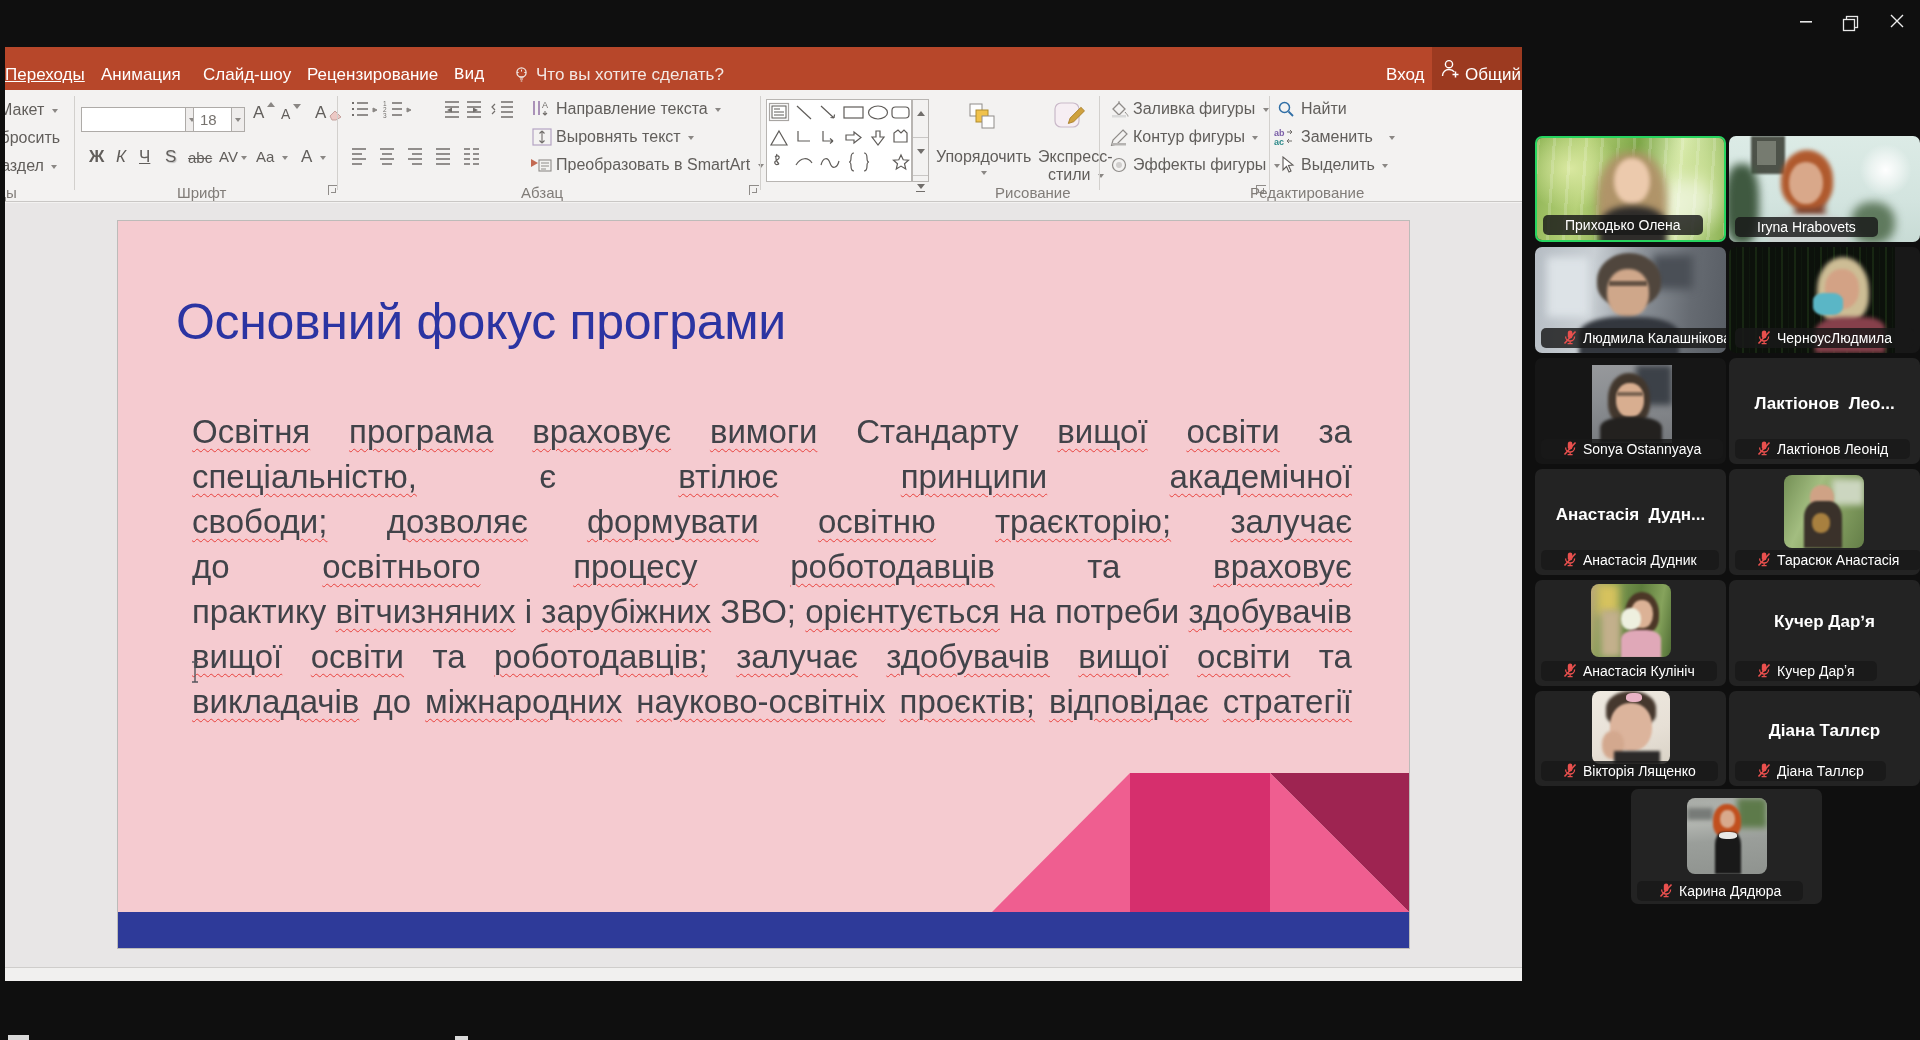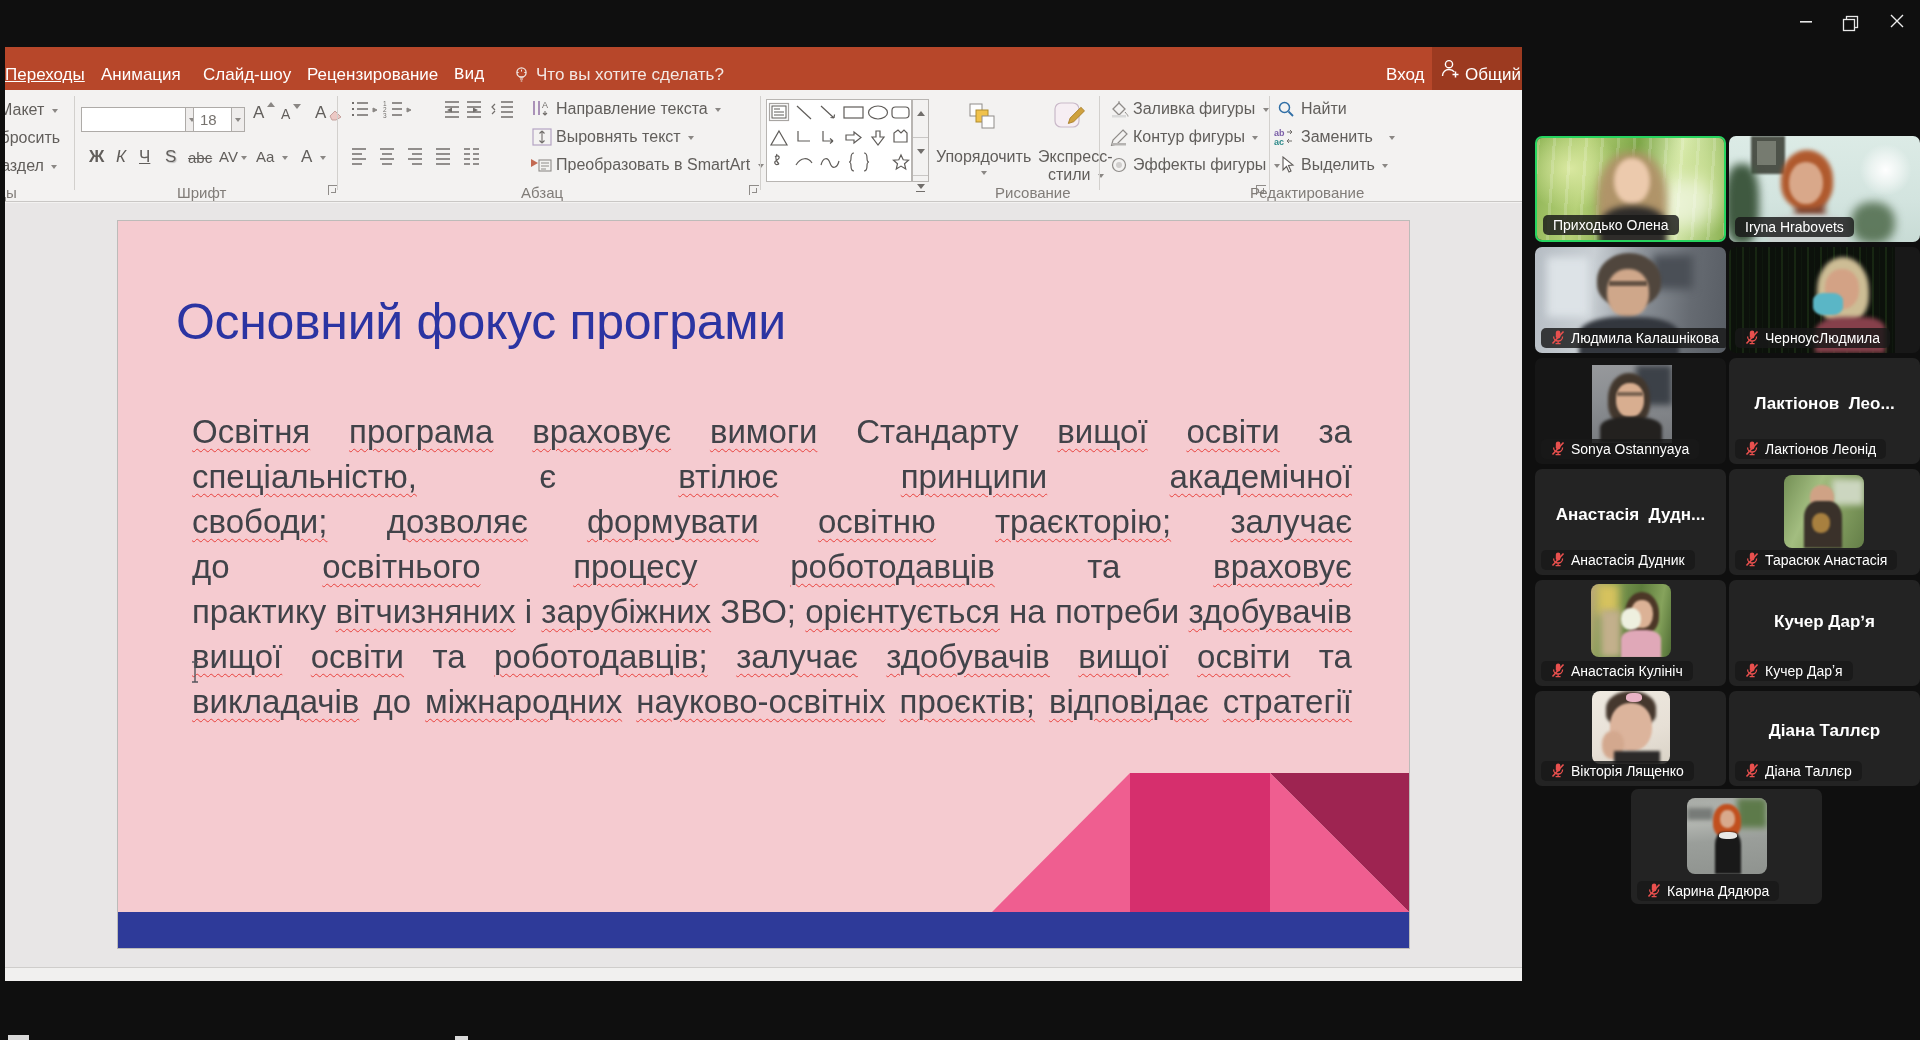--- a/index.html
+++ b/index.html
@@ -32,21 +32,21 @@
   .tl { display:flex; justify-content:space-between; height:45px; align-items:flex-start; white-space:nowrap; }
   .u { text-decoration-line:underline; text-decoration-style:wavy; text-decoration-color:#e8413c; text-decoration-thickness:1px; text-underline-offset:5px; }
   #deco { position:absolute; left:0; bottom:0; width:1291px; height:727px; pointer-events:none; }
   #bluebar { position:absolute; left:0; top:691px; width:1291px; height:36px; background:#2e3a99; }
 
   
   .tile { position:absolute; width:191px; height:106px; background:#232323; border-radius:7px; overflow:hidden; }
   .vtile { background:#181818; }
   .namebig { position:absolute; width:100%; text-align:center; color:#fff; font-weight:bold; font-size:17px; }
   .nlabel { position:absolute; left:6px; bottom:5px; height:20px; background:rgba(24,24,24,.82); border-radius:5px;
-    color:#fff; font-size:14px; line-height:20px; padding:0 10px; white-space:nowrap; }
+    color:#fff; font-size:14px; line-height:20px; padding:0 22px; white-space:nowrap; }
   .nlabel .mic { display:inline-block; width:14px; height:15px; margin-right:6px; vertical-align:-2px; }
   .avatar { position:absolute; border-radius:8px; overflow:hidden; }
 </style>
 </head>
 <body>
 
 <div id="ppt">
   <div id="titlebar">
     <div class="tab" style="left:0px;text-decoration:underline;">Переходы</div>
     <div class="tab" style="left:96px;">Анимация</div>

